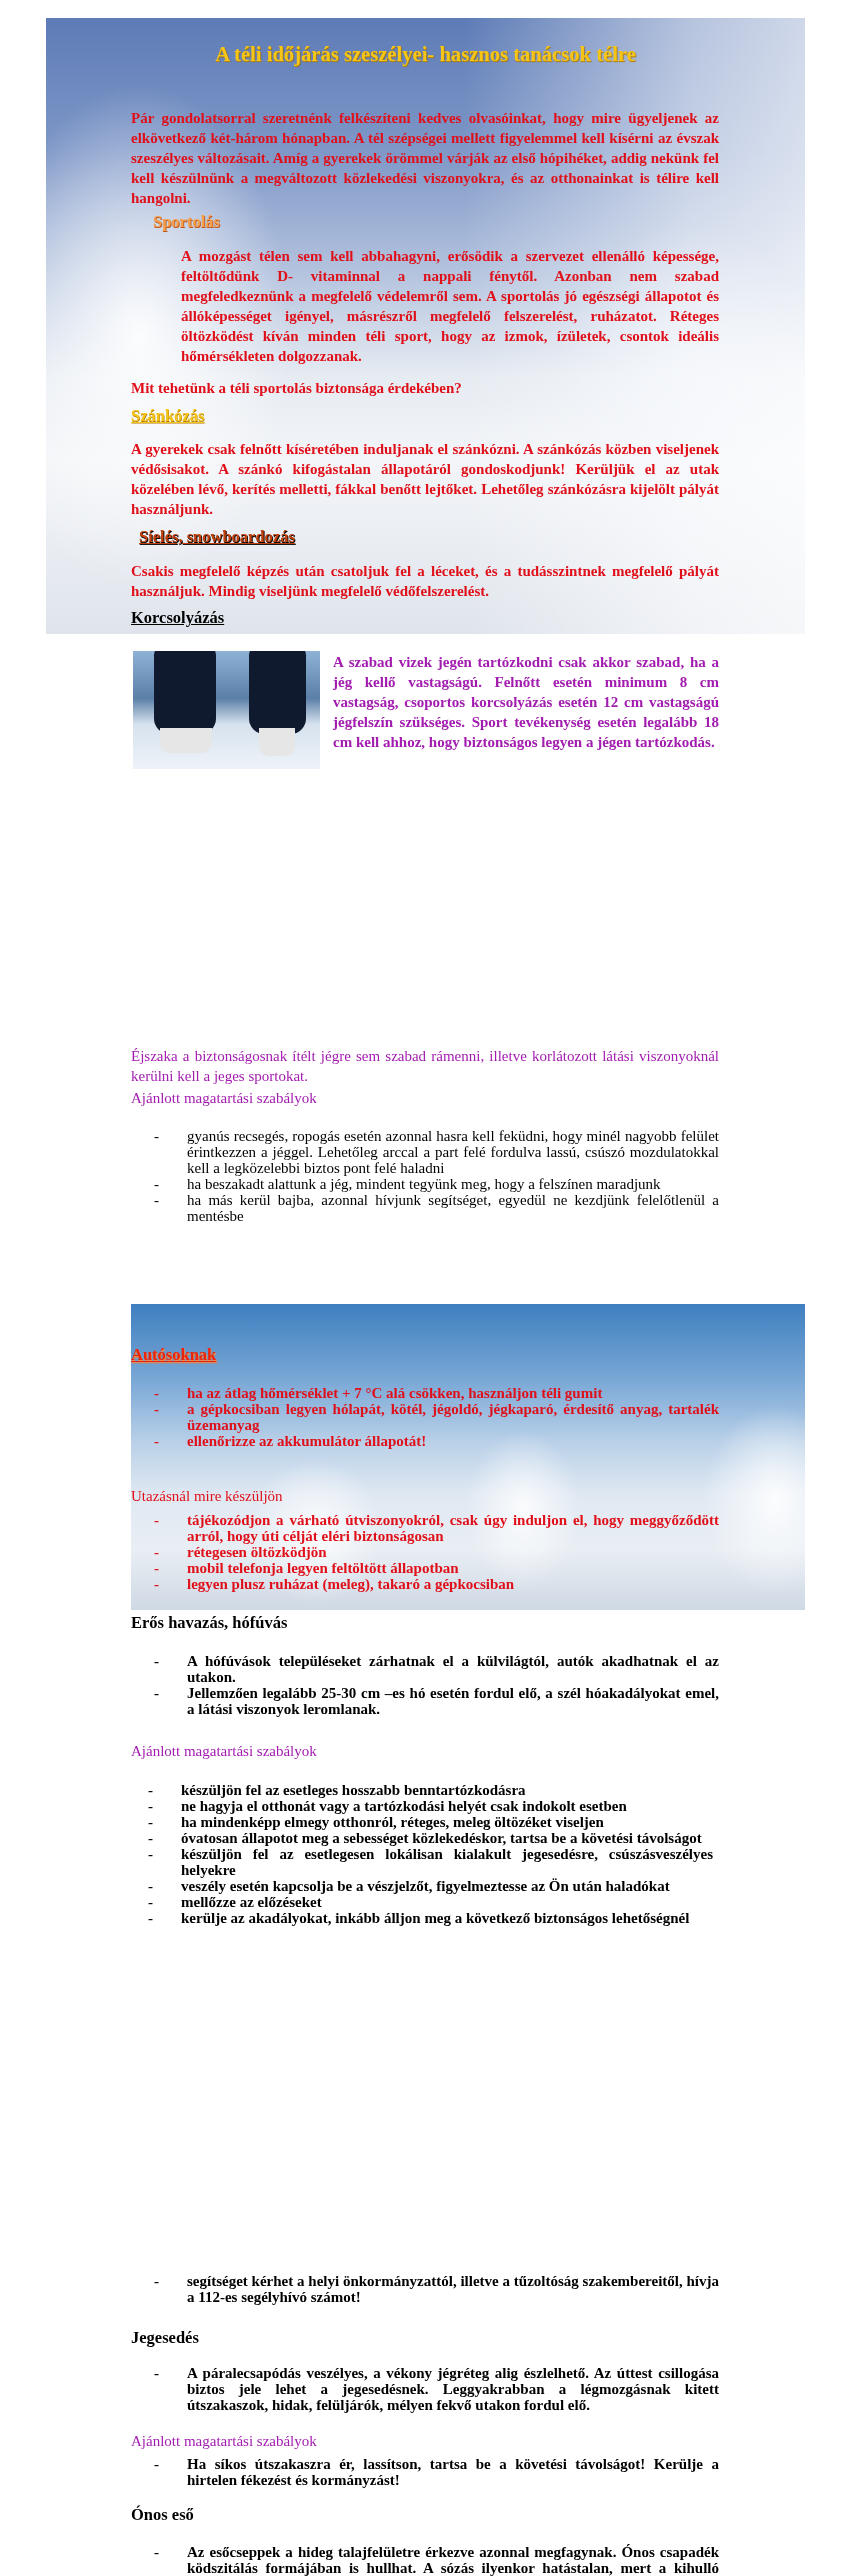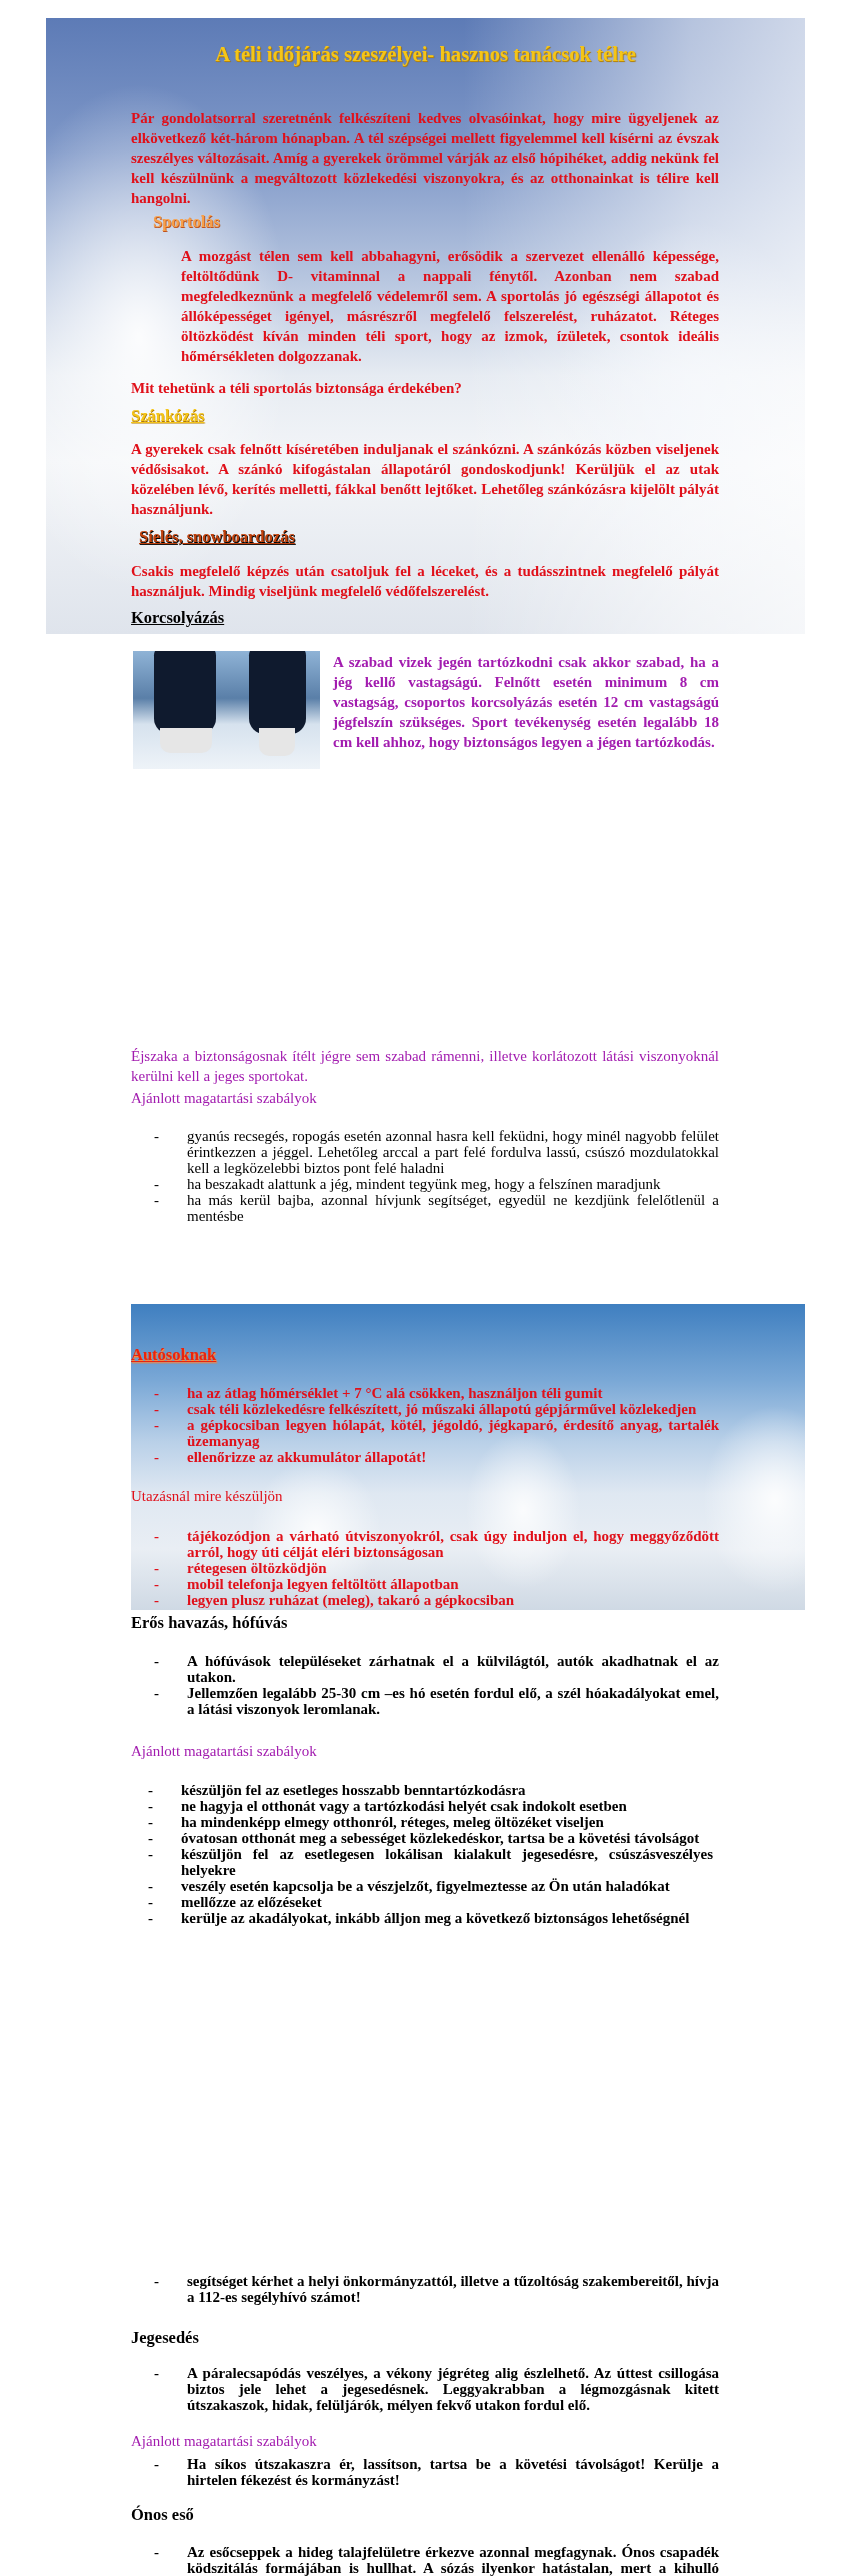--- a/index.html
+++ b/index.html
@@ -94,48 +94,47 @@
   <li>ha beszakadt alattunk a jég, mindent tegyünk meg, hogy a felszínen maradjunk</li>
   <li>ha más kerül bajba, azonnal hívjunk segítséget, egyedül ne kezdjünk felelőtlenül a mentésbe</li>
 </ul>
 
 <div class="abs bg2"></div>
 
 <div class="abs h-red" style="left:131px; top:1345px;">Autósoknak</div>
 
 <ul class="abs dash red" style="left:131px; top:1385px; width:588px; font-weight:bold;">
   <li style="font-weight:bold;">ha az átlag hőmérséklet + 7 °C alá csökken, használjon téli gumit</li>
-  <li style="font-weight:bold;">csak téli közlekedésre felkészített, jó műszaki állapotú gépjárművel közlekedjen</li>
   <li style="font-weight:bold;">a gépkocsiban legyen hólapát, kötél, jégoldó, jégkaparó, érdesítő anyag, tartalék üzemanyag</li>
   <li style="font-weight:bold;">ellenőrizze az akkumulátor állapotát!</li>
 </ul>
 
 <p class="abs para red" style="left:131px; top:1486px; margin:0; font-weight:normal;">Utazásnál mire készüljön</p>
 
-<ul class="abs dash red" style="left:131px; top:1512px; width:588px;margin-top:16px;">
+<ul class="abs dash red" style="left:131px; top:1512px; width:588px;">
   <li style="font-weight:bold;">tájékozódjon a várható útviszonyokról, csak úgy induljon el, hogy meggyőződött arról, hogy úti célját eléri biztonságosan</li>
   <li style="font-weight:bold;">rétegesen öltözködjön</li>
   <li style="font-weight:bold;">mobil telefonja legyen feltöltött állapotban</li>
   <li style="font-weight:bold;">legyen plusz ruházat (meleg), takaró a gépkocsiban</li>
 </ul>
 
 <div class="abs h-black" style="left:131px; top:1613px;">Erős havazás, hófúvás</div>
 
 <ul class="abs dash" style="left:131px; top:1653px; width:588px;">
   <li style="font-weight:bold;">A hófúvások településeket zárhatnak el a külvilágtól, autók akadhatnak el az utakon.</li>
   <li style="font-weight:bold;">Jellemzően legalább 25-30 cm –es hó esetén fordul elő, a szél hóakadályokat emel, a látási viszonyok leromlanak.</li>
 </ul>
 
 <p class="abs para blk plain" style="left:131px; top:1741px; margin:0;">Ajánlott magatartási szabályok</p>
 
 <ul class="abs dash" style="left:125px; top:1782px; width:588px;">
   <li style="font-weight:bold;">készüljön fel az esetleges hosszabb benntartózkodásra</li>
   <li style="font-weight:bold;">ne hagyja el otthonát vagy a tartózkodási helyét csak indokolt esetben</li>
   <li style="font-weight:bold;">ha mindenképp elmegy otthonról, réteges, meleg öltözéket viseljen</li>
-  <li style="font-weight:bold;">óvatosan otthonát meg a sebességet közlekedéskor, tartsa be a követési távolságot</li>
+  <li style="font-weight:bold;">óvatosan állapotot meg a sebességet közlekedéskor, tartsa be a követési távolságot</li>
   <li style="font-weight:bold;">készüljön fel az esetlegesen lokálisan kialakult jegesedésre, csúszásveszélyes helyekre</li>
   <li style="font-weight:bold;">veszély esetén kapcsolja be a vészjelzőt, figyelmeztesse az Ön után haladókat</li>
   <li style="font-weight:bold;">mellőzze az előzéseket</li>
   <li style="font-weight:bold;">kerülje az akadályokat, inkább álljon meg a következő biztonságos lehetőségnél</li>
 </ul>
 
 <ul class="abs dash" style="left:131px; top:2273px; width:588px;">
   <li style="font-weight:bold;">segítséget kérhet a helyi önkormányzattól, illetve a tűzoltóság szakembereitől, hívja a 112-es segélyhívó számot!</li>
 </ul>
 

